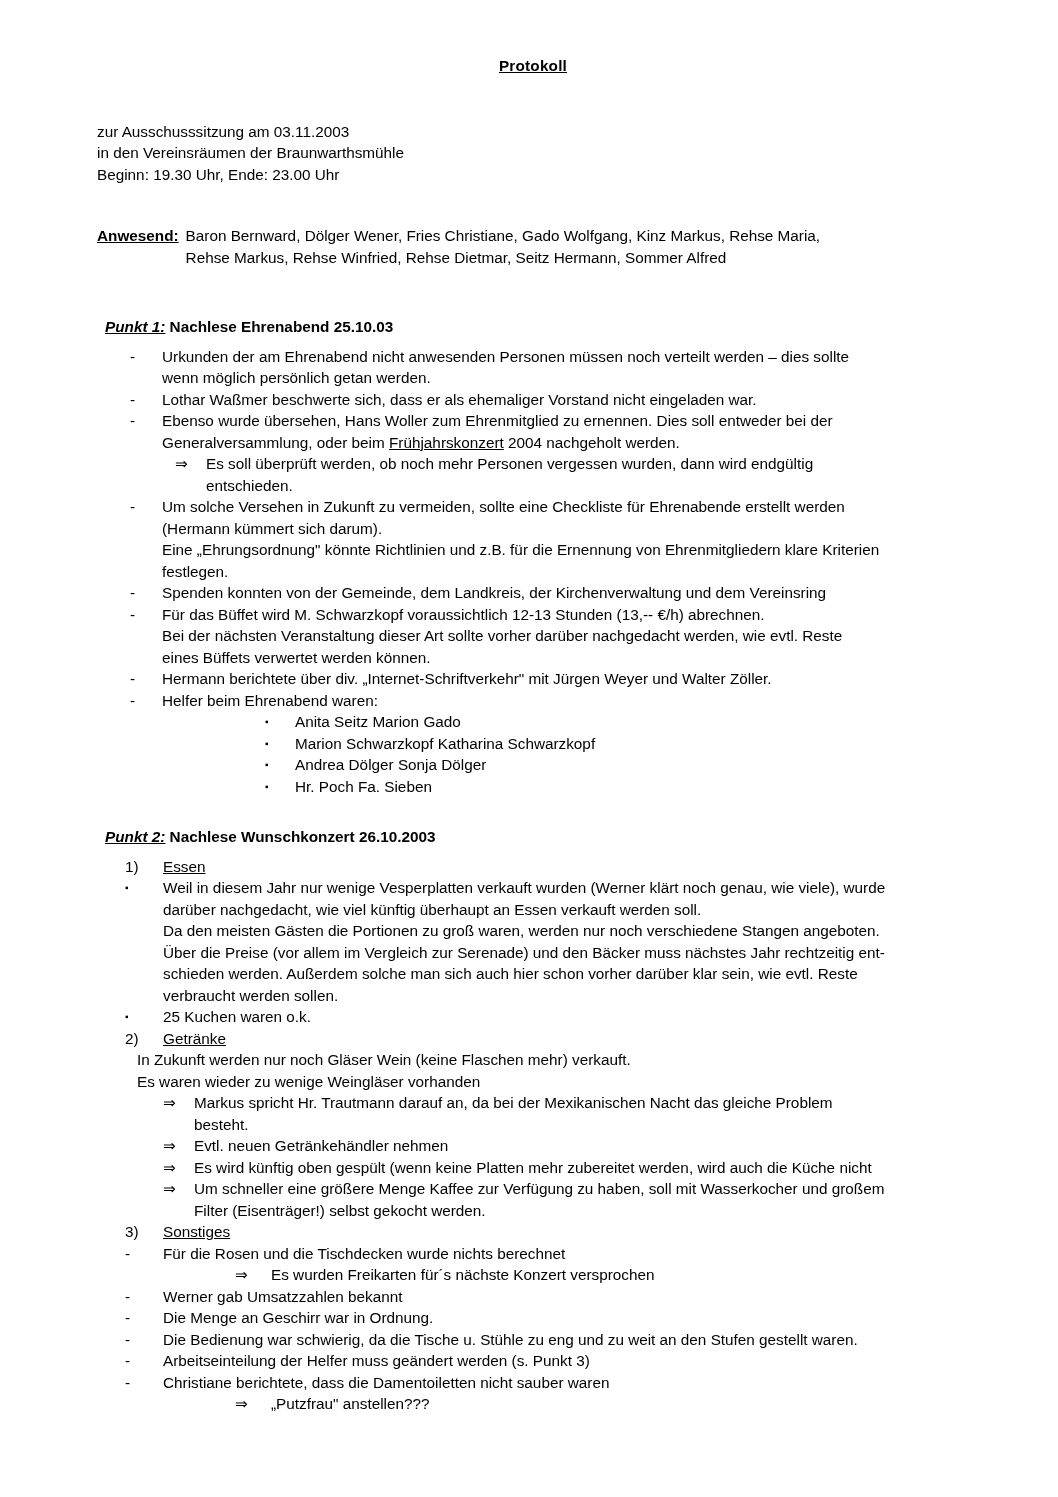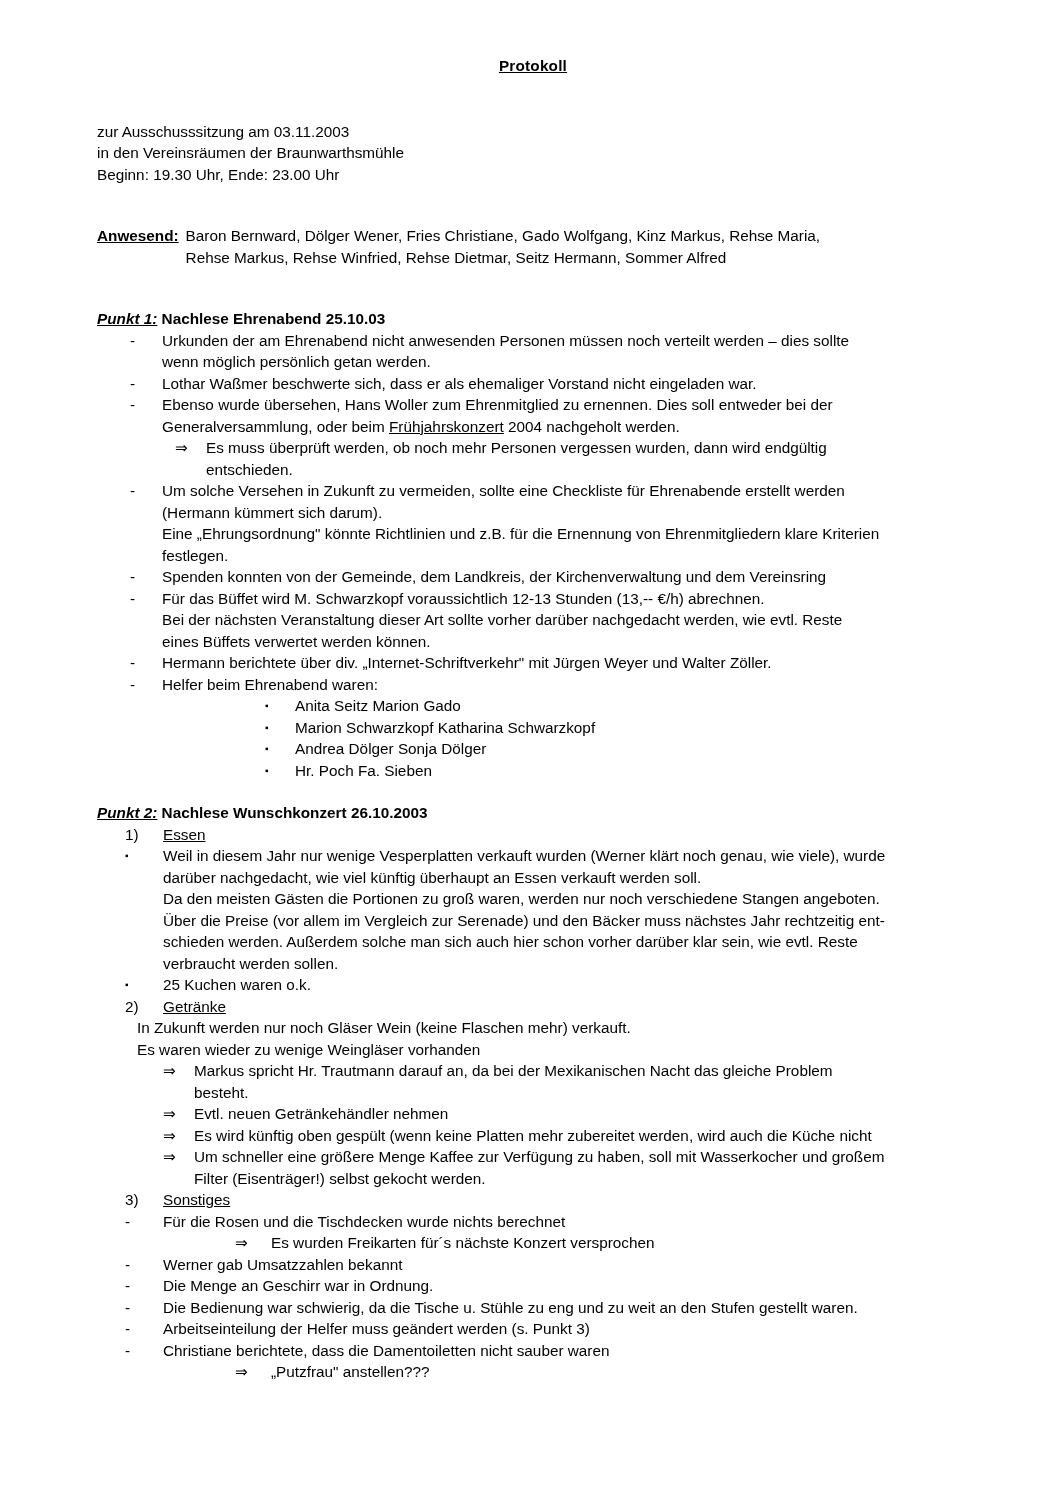--- a/index.html
+++ b/index.html
@@ -62,21 +62,21 @@
     padding-right: 7px;
   }
   .attend-names {
     flex: 1 1 auto;
   }
   .attend-names div { white-space: nowrap; }
 
   
   .section-head {
     font-weight: bold;
-    margin: 0;
+    margin: 8px;
     white-space: nowrap;
   }
   .section-head .pt {
     font-style: italic;
     text-decoration: underline;
   }
 
   
   .row {
     position: relative;
@@ -199,21 +199,21 @@
     </div>
 
     <div class="row lvl-dash">
       <span class="marker">-</span>
       <span class="body">Ebenso wurde übersehen, Hans Woller zum Ehrenmitglied zu ernennen. Dies soll entweder bei der</span>
       <span class="body"><span>Generalversammlung, oder beim </span><span class="uline">Frühjahrskonzert</span><span> 2004 nachgeholt werden.</span></span>
     </div>
 
     <div class="row lvl-arrow">
       <span class="marker">⇒</span>
-      <span class="body">Es muss überprüft werden, ob noch mehr Personen vergessen wurden, dann wird endgültig</span>
+      <span class="body">Es soll überprüft werden, ob noch mehr Personen vergessen wurden, dann wird endgültig</span>
       <span class="body">entschieden.</span>
     </div>
 
     <div class="row lvl-dash">
       <span class="marker">-</span>
       <span class="body">Um solche Versehen in Zukunft zu vermeiden, sollte eine Checkliste für Ehrenabende erstellt werden</span>
       <span class="body">(Hermann kümmert sich darum).</span>
       <span class="body">Eine „Ehrungsordnung" könnte Richtlinien und z.B. für die Ernennung von Ehrenmitgliedern klare Kriterien</span>
       <span class="body">festlegen.</span>
     </div>

